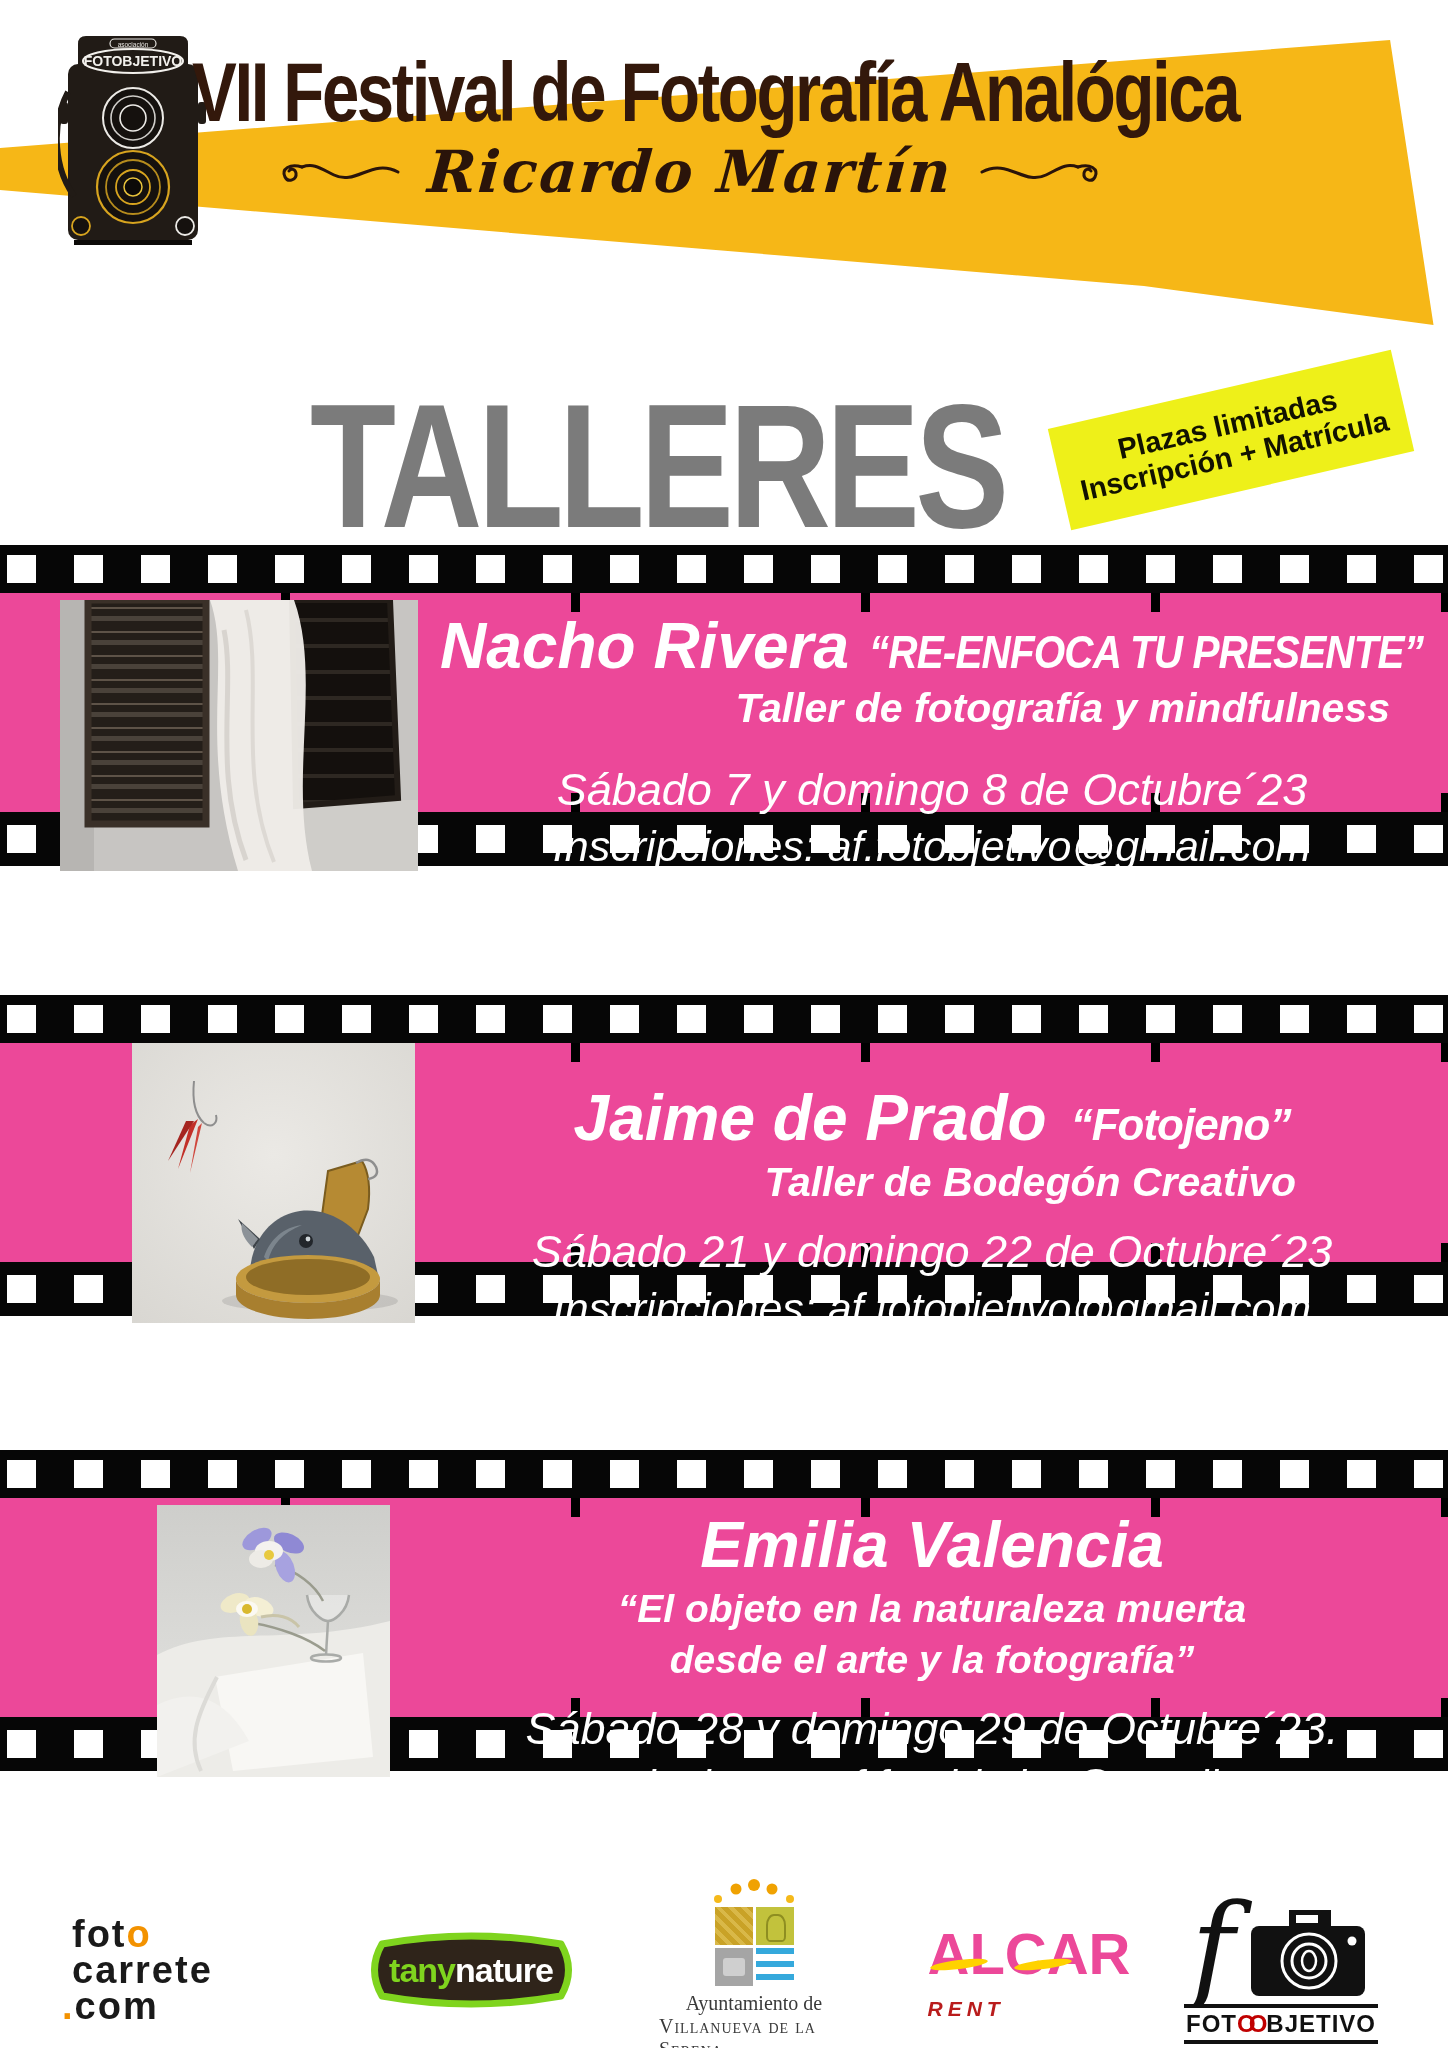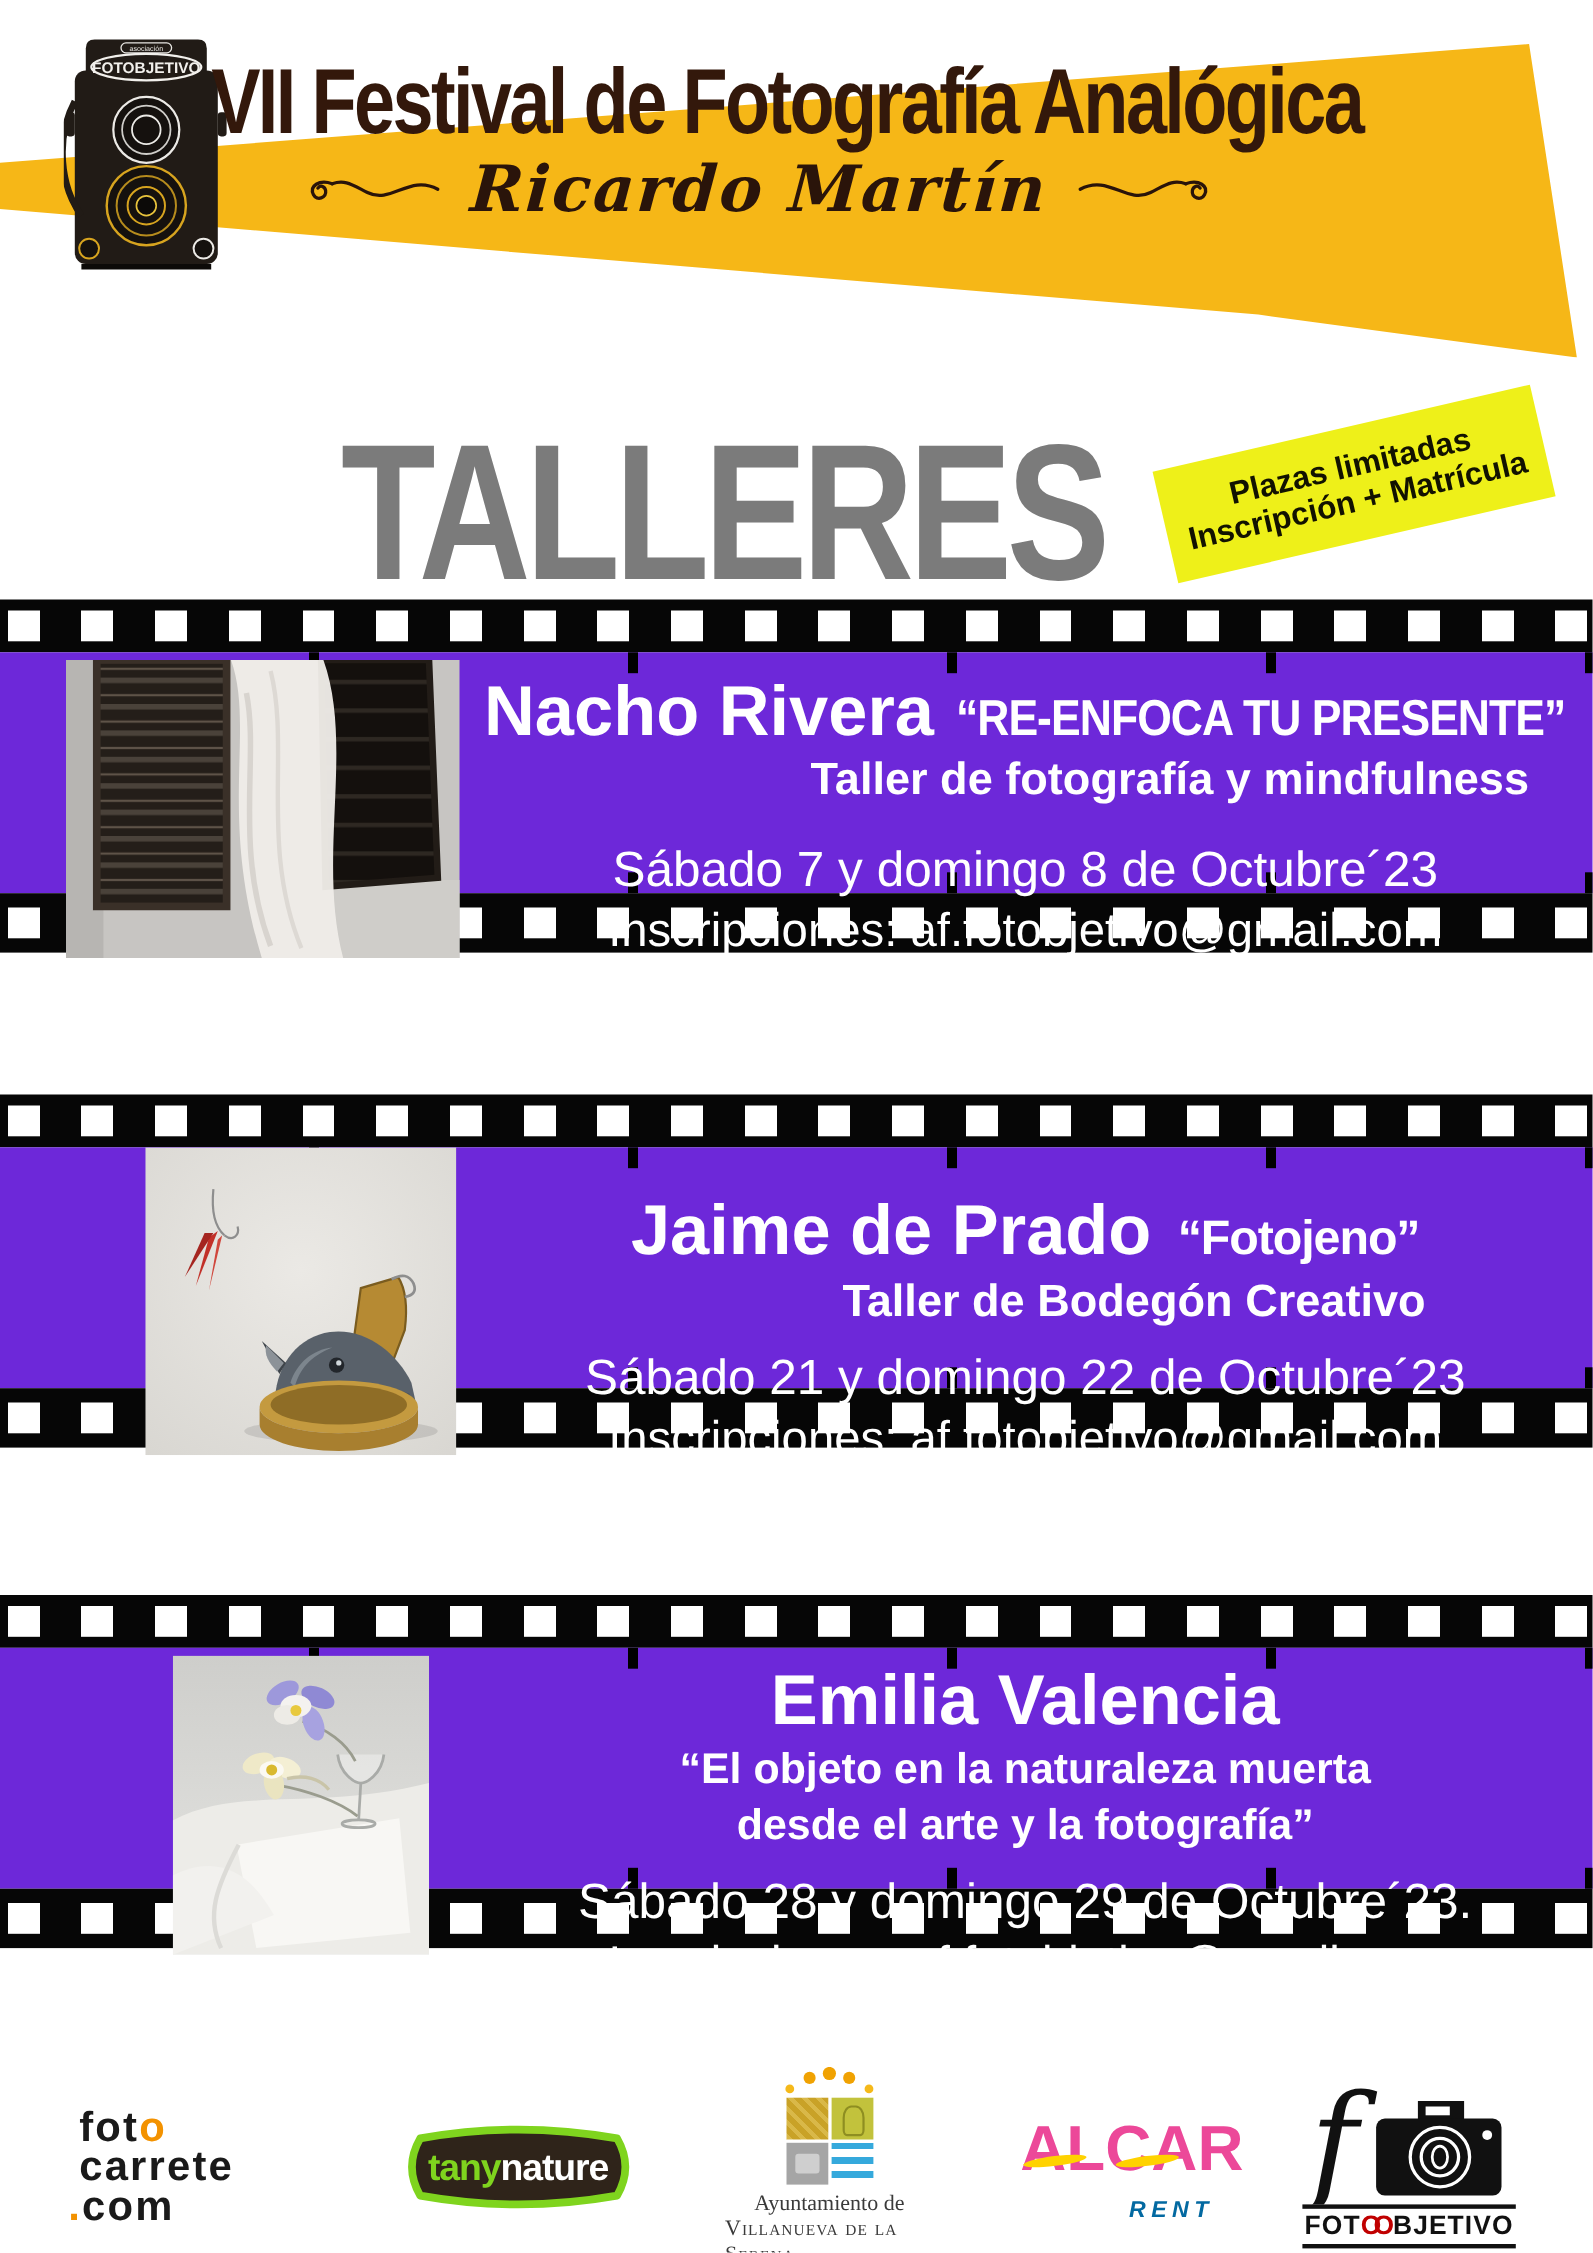--- a/index.html
+++ b/index.html
@@ -29,21 +29,21 @@
     align-items:center;justify-content:center;z-index:5;}
   .badge div{font-size:29px;font-weight:bold;color:#121200;line-height:1.12;white-space:nowrap;}
 
   
   .strip{position:absolute;left:0;width:1448px;}
   .sprockets{height:48px;background:#060606;position:relative;}
   .sprockets::after{content:"";position:absolute;left:7px;right:0;top:10px;bottom:10px;
     background:repeating-linear-gradient(90deg,#fff 0 29px,transparent 29px 67px);}
   .sprockets.bottom{height:54px;}
   .sprockets.bottom::after{top:13px;bottom:13px;}
-  .film-body{background:#6d28d9;position:relative;height:219px;}
+  .film-body{background:#ec4899;position:relative;height:219px;font-style:italic;}
   .film-body::before,.film-body::after{content:"";position:absolute;left:0;right:0;height:19px;
     background:repeating-linear-gradient(90deg,transparent 0 281px,#000 281px 290px);z-index:1;}
   .film-body::before{top:0;}
   .film-body::after{bottom:0;}
   .photo{position:absolute;z-index:2;overflow:hidden;}
   .photo svg{display:block;}
   .p1{left:60px;top:7px;width:358px;height:271px;}
   .p2{left:132px;top:0px;width:283px;height:280px;}
   .p3{left:157px;top:7px;width:233px;height:272px;}
 
@@ -96,21 +96,21 @@
 
   .sp-di{width:238px;}
   .di-l1,.di-l2{font-size:29px;font-weight:bold;color:#1A1A1A;letter-spacing:0px;line-height:1.02;
     transform:scaleY(1.05);}
 
   .sp-al{width:180px;position:relative;align-items:stretch;}
   .al-name{font-size:58px;font-weight:bold;color:#ec4899;letter-spacing:0px;}
   .al-sw{position:absolute;background:#FFD200;height:9px;border-radius:50%;transform:rotate(-7deg);}
   .al-s1{width:58px;left:2px;top:40px;}
   .al-s2{width:58px;left:86px;top:40px;}
-  .al-rent{text-align:right;font-style:italic;font-weight:bold;font-size:21px;color:#0369a1;
+  .al-rent{font-style:italic;font-weight:bold;font-size:21px;color:#b91c1c;
     letter-spacing:5px;margin-top:10px;padding-right:4px;}
 
   .sp-fo{width:190px;}
   .fo-label{border-top:4px solid #111;border-bottom:4px solid #111;font-size:24px;font-weight:bold;
     letter-spacing:1px;padding:2px 2px;color:#111;white-space:nowrap;}
   .fo-oo{color:#C00000;letter-spacing:-7px;margin-right:6px;margin-top:16px;}
 </style>
 </head>
 <body>
 

